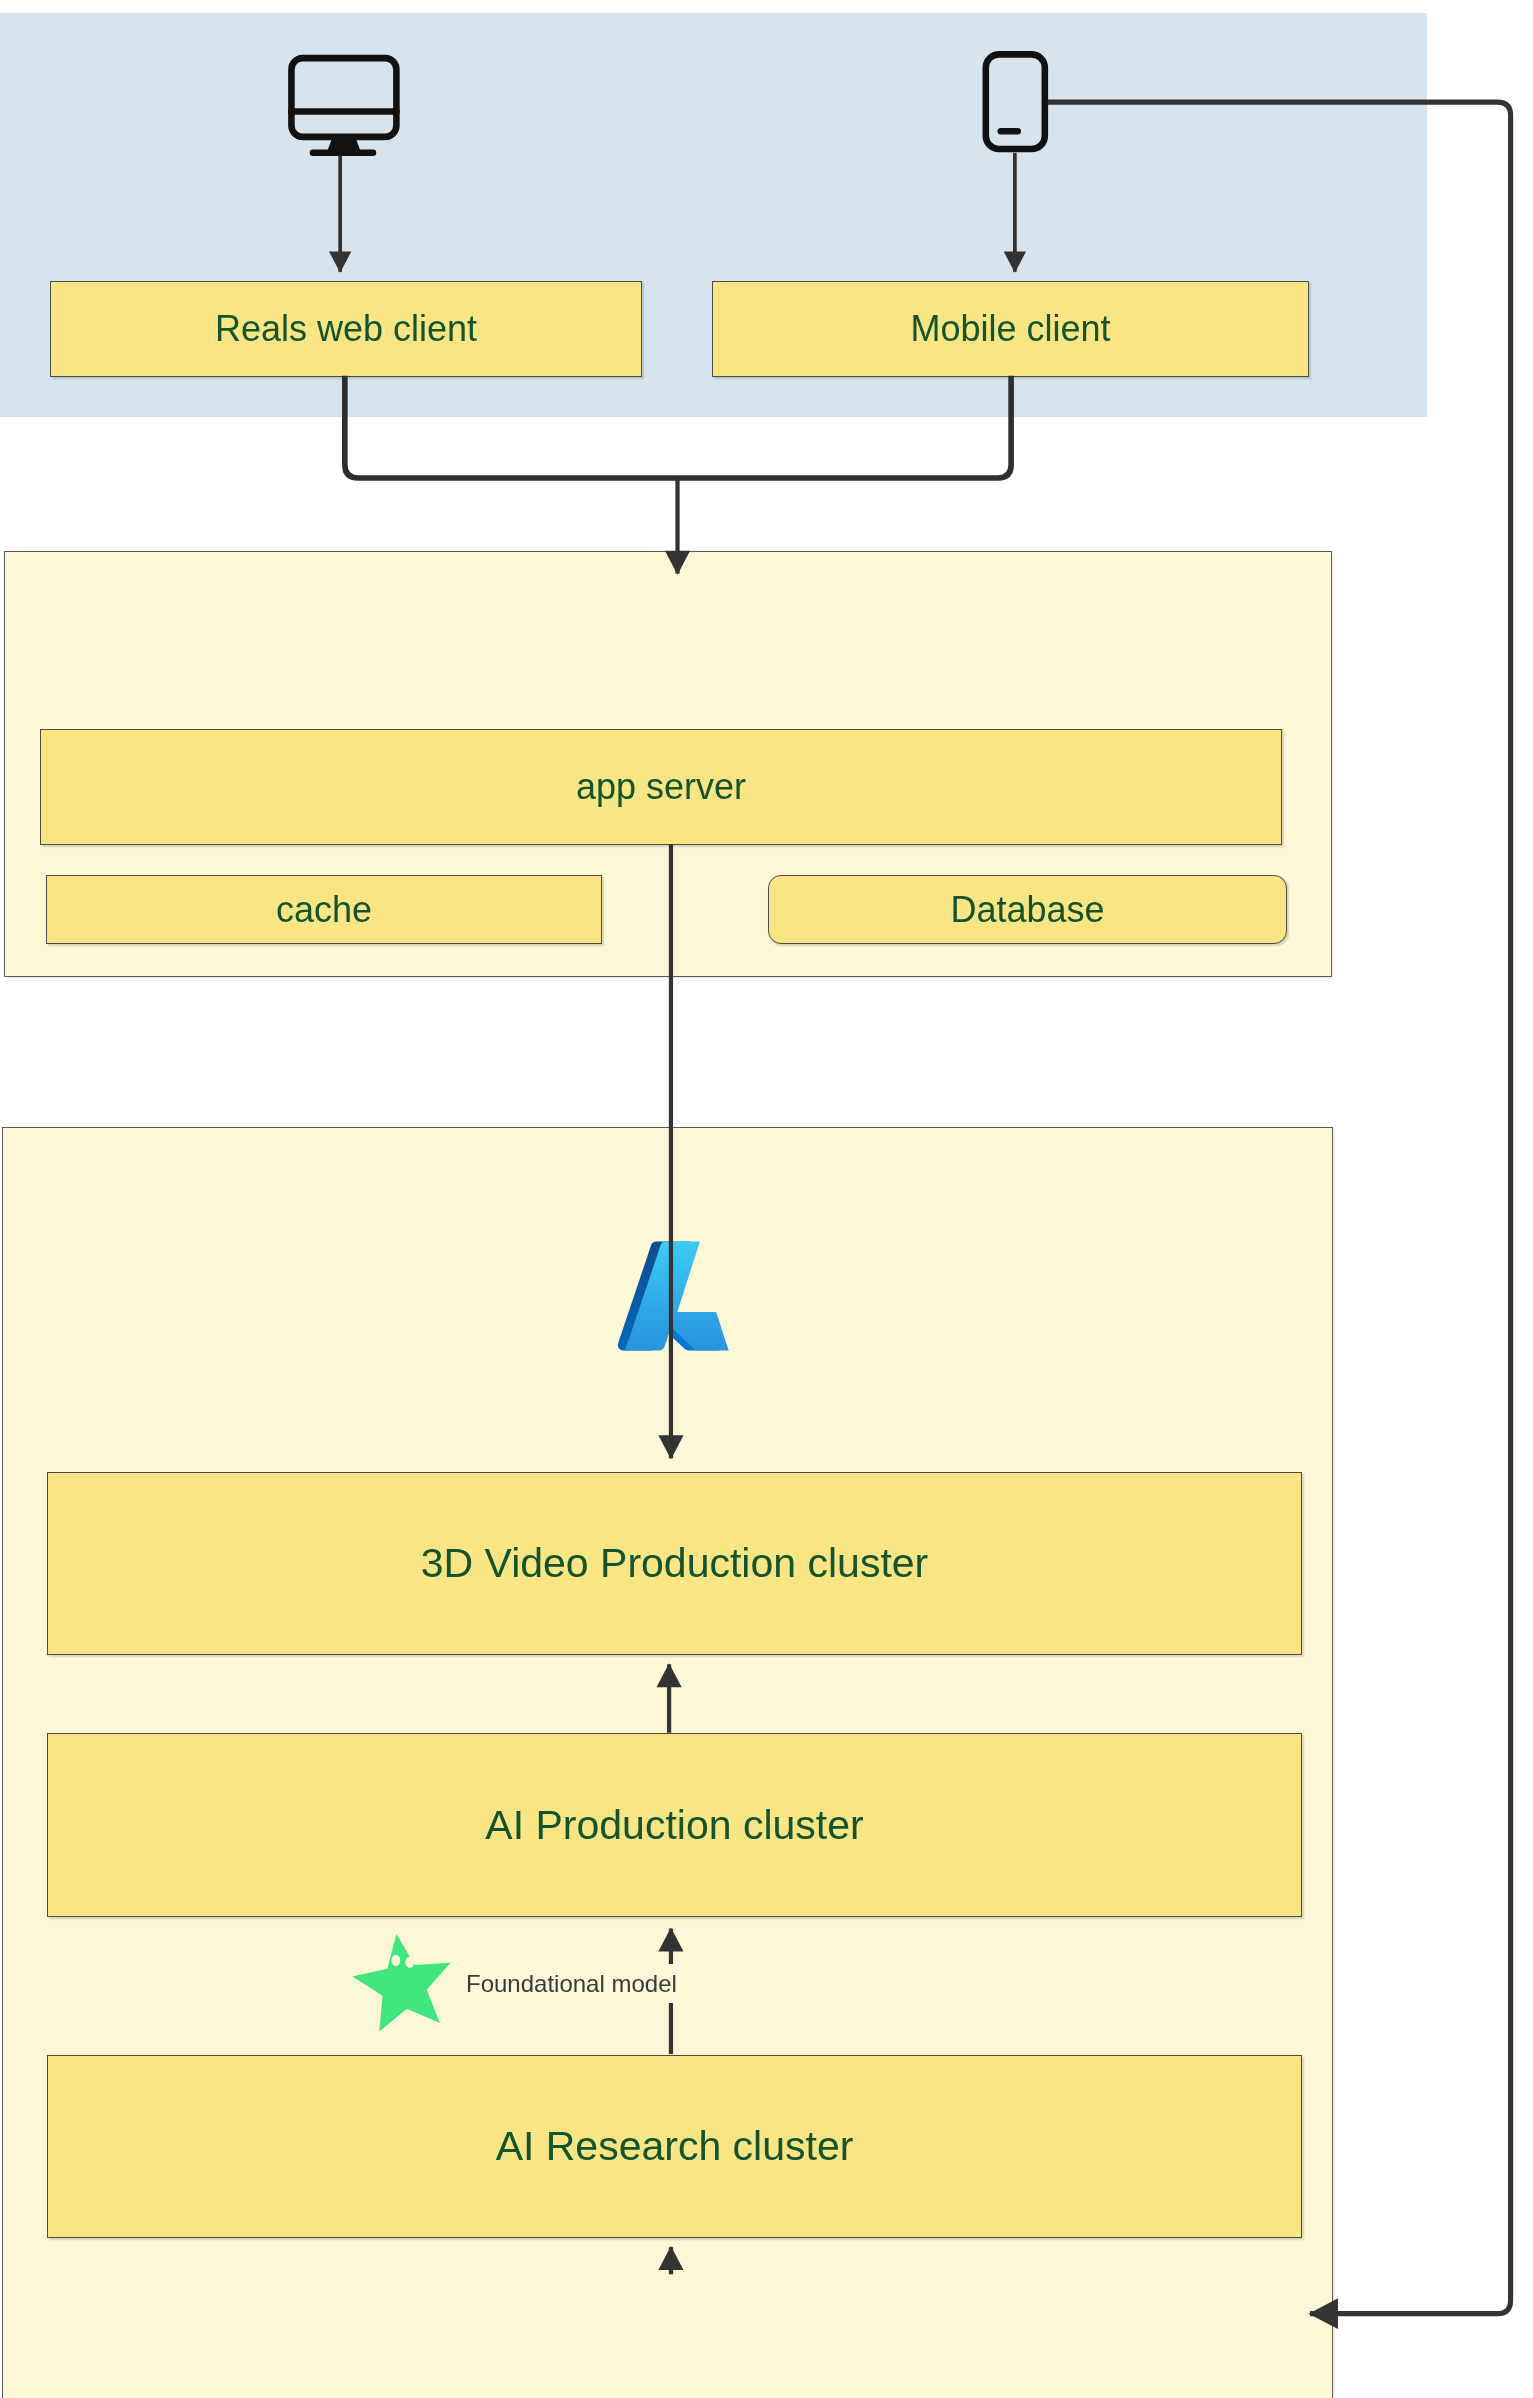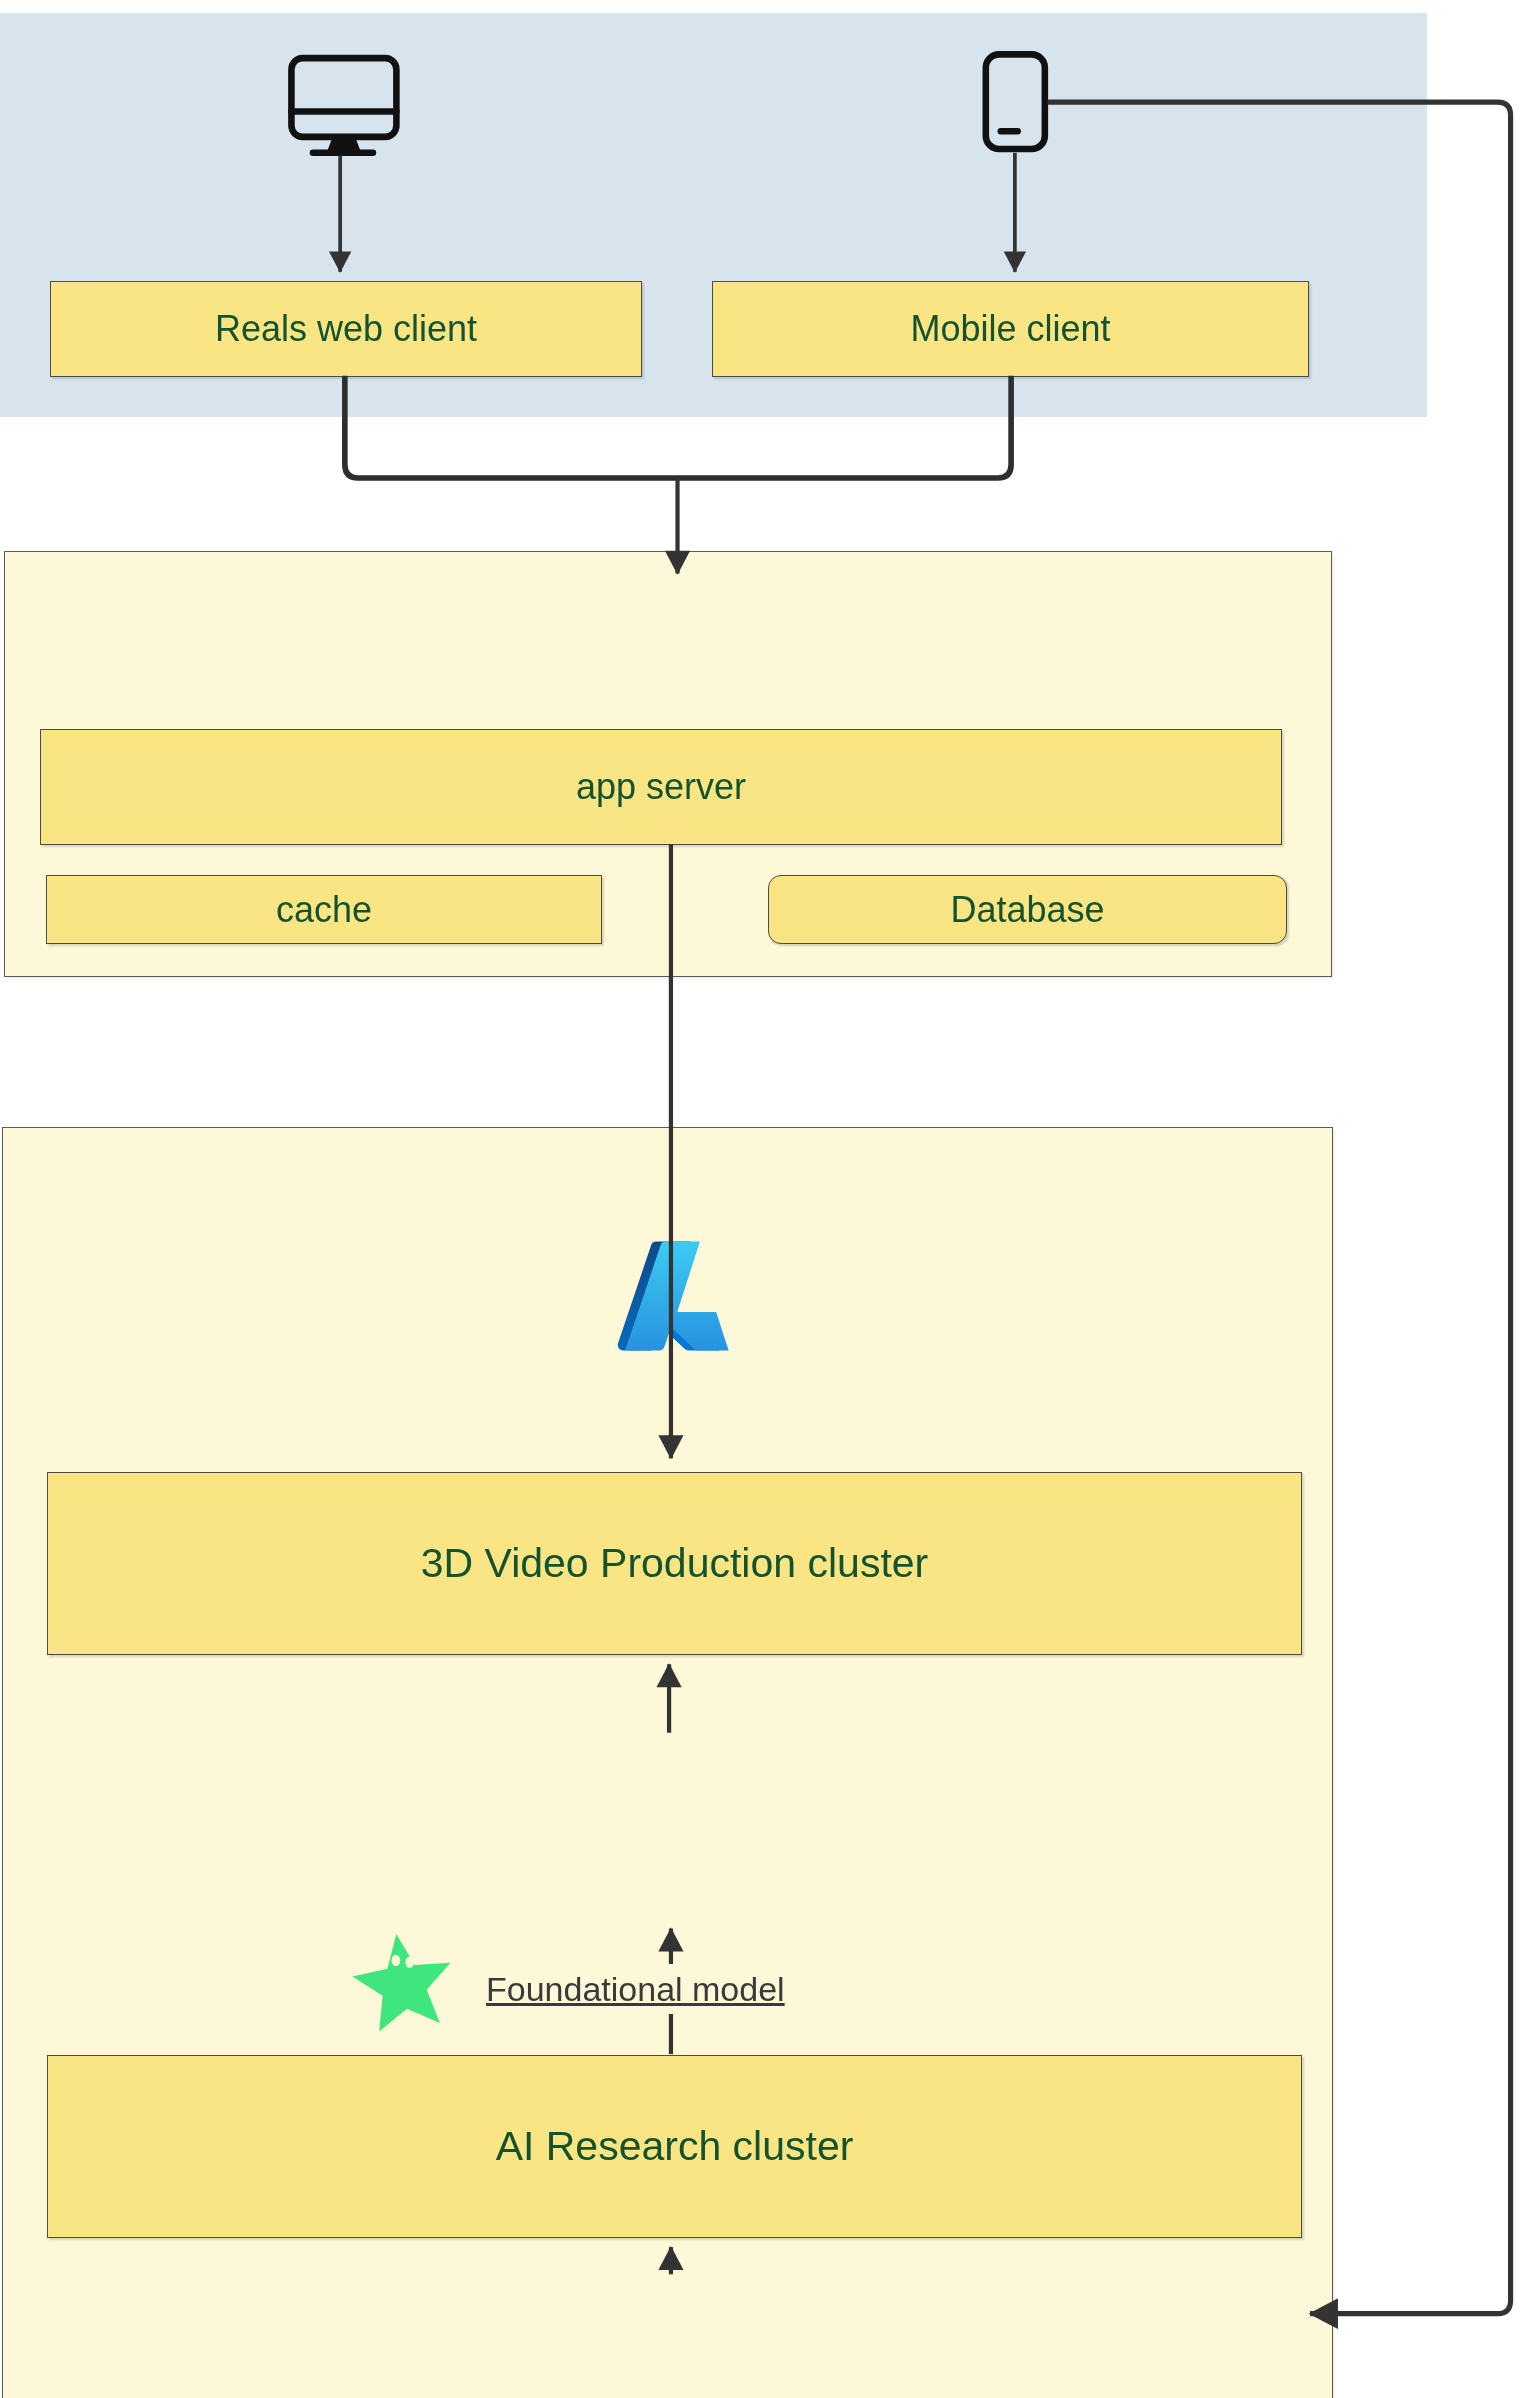--- a/index.html
+++ b/index.html
@@ -53,26 +53,25 @@
   .c-mid{stroke-width:4.5px;}
   .c-thick{stroke-width:6px;stroke:#2e2e2e;}
   .c-route{stroke-width:5.5px;}
   #ah path{fill:var(--connector,#333333);}
   .device{stroke:#111111;fill:none;stroke-width:7px;stroke-linecap:round;stroke-linejoin:round;}
   .device-fill{fill:#111111;stroke:none;}
 
   #azure-logo{position:absolute;left:610px;top:1233px;width:131px;height:126px;}
   #green-icon{position:absolute;left:349px;top:1923px;width:105px;height:120px;}
   #foundational-label{
-    position:absolute;left:473px;top:1964px;
+    position:absolute;left:453px;top:1964px;
     background:var(--zone-yellow,#fdf8d8);
     padding:5.6px 13px;
-    font-size:34px;color:#3a3a3a;
+    font-size:24px;color:#3a3a3a;
     white-space:nowrap;
-    text-decoration:underline;
   }
 </style>
 </head>
 <body>
 
 <div id="canvas">
 
   <div class="zone zone-clients"></div>
   <div class="zone zone-panel zone-app"></div>
   <div class="zone zone-panel zone-ai"></div>
@@ -103,20 +102,23 @@
     <span>app server</span>
   </div>
   <div class="node n-cache">
     <span>cache</span>
   </div>
   <div class="node n-database">
     <span>Database</span>
   </div>
   <div class="node n-video">
     <span>3D Video Production cluster</span>
+  </div>
+  <div class="node n-aiprod">
+    <span>AI Production cluster</span>
   </div>
   <div class="node n-airesearch">
     <span>AI Research cluster</span>
   </div>
 
   <svg id="connector-layer" aria-hidden="true" viewBox="0 0 1637 2560" width="1534" height="2399">
     <defs>
       <marker id="ah" viewBox="0 0 12 12" refX="10.5" refY="6" markerWidth="6.5" markerHeight="6.5" orient="auto-start-reverse">
         <path d="M0.5,0.5 L11,6 L0.5,11.5 z"></path>
       </marker>

